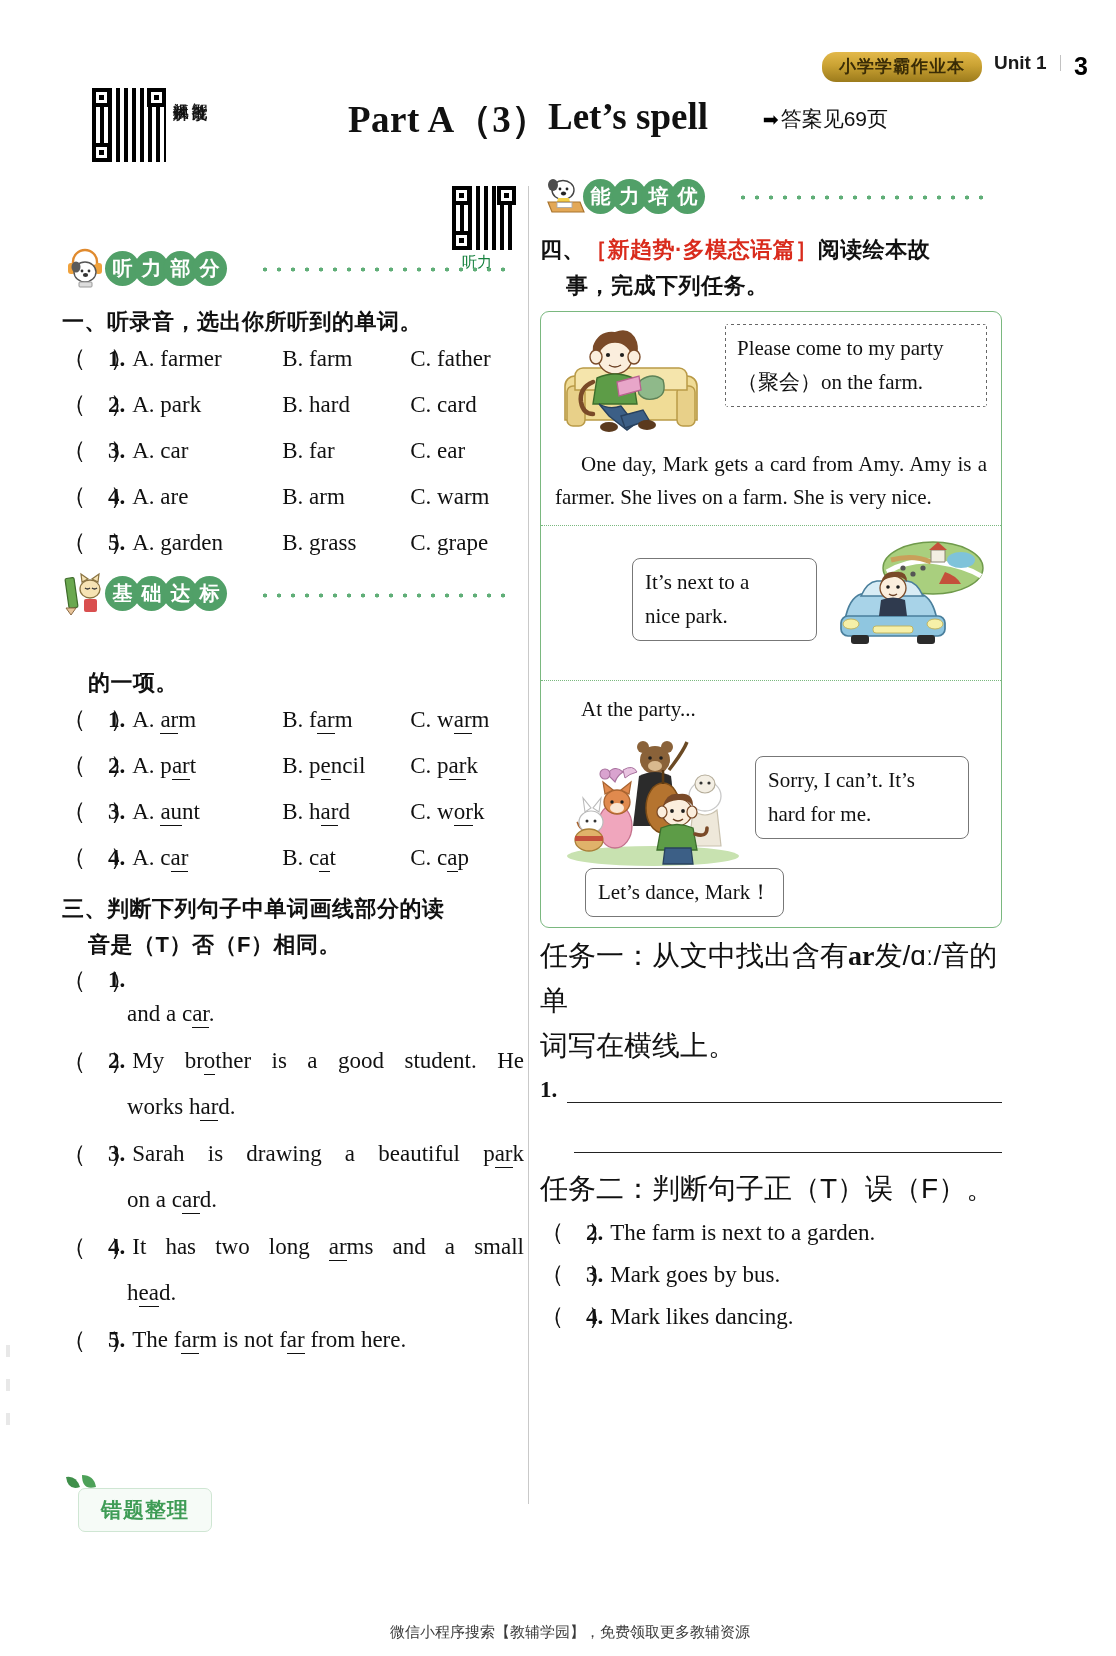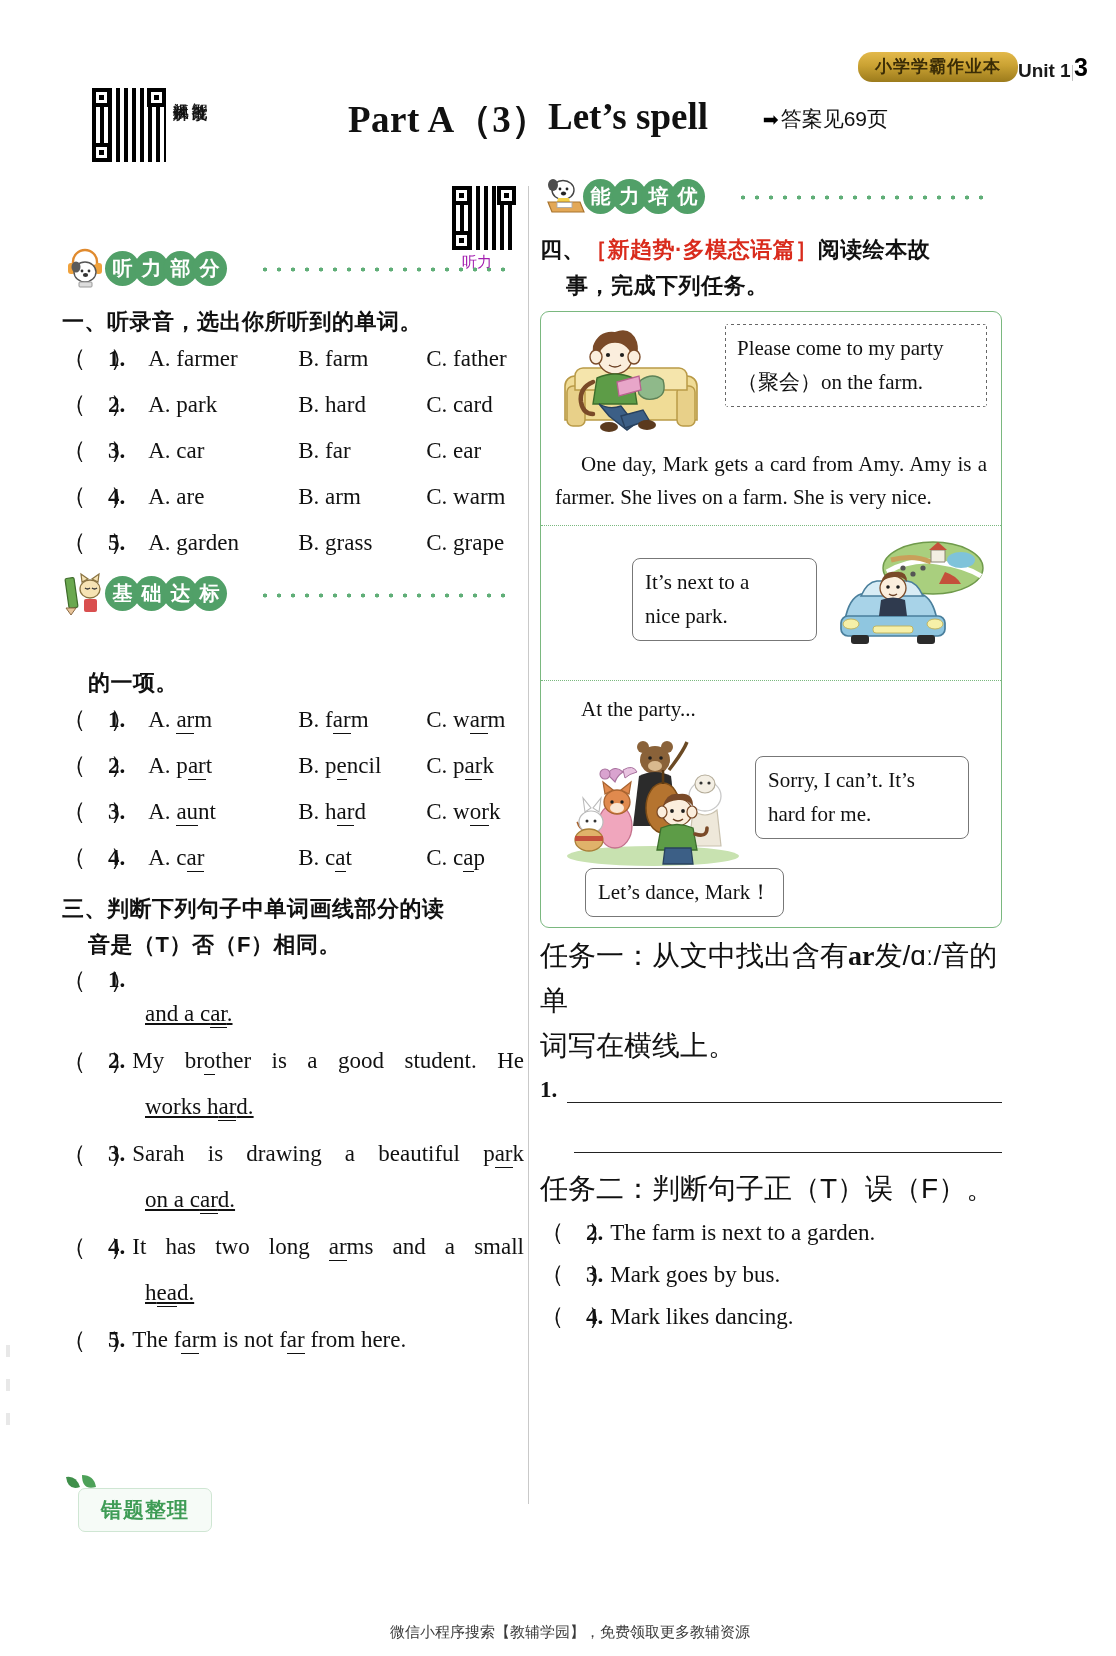--- a/index.html
+++ b/index.html
@@ -8,21 +8,21 @@
     background: #ffffff;
     font-family: "Liberation Serif", serif;
     color: #111;
     position: relative;
     overflow: hidden;
   }
 
   
   .header-bar {
     position: absolute; top: 52px; right: 28px;
-    display: flex; align-items: flex-end; 
+    display: flex; align-items: flex-start; gap: 12px;
   }
   .brand-pill {
     background: linear-gradient(180deg,#e3b94b 0%,#caa233 45%,#9c7b1c 100%);
     color: #3a2c06;
     font-family: "Liberation Sans", sans-serif;
     font-weight: bold; font-size: 17px;
     padding: 3px 17px 4px; border-radius: 14px;
     letter-spacing: 1px;
   }
   .unit-label {
@@ -67,21 +67,21 @@
   .qr-label-v {
     position:absolute; left:172px; top:90px;
     display:flex; gap:2px; font-size:16px; line-height:1.05;
     font-family:"Liberation Sans", sans-serif; color:#111;
   }
   .qr-label-v span { writing-mode: vertical-rl; letter-spacing:1px; }
 
   .qr-listen { position:absolute; left:452px; top:186px; width:64px; height:64px; }
   .qr-listen-label {
     position:absolute; left:462px; top:253px; font-size:15px;
-    font-family:"Liberation Sans", sans-serif; color:#a21caf;
+    font-family:"Liberation Sans", sans-serif; color:#15803d;
   }
 
   
   .col-left  { position:absolute; left:62px;  top:250px; width:462px; }
   .col-right { position:absolute; left:540px; top:178px; width:462px; }
   .col-divider {
     position:absolute; left:528px; top:186px; width:1px; height:1318px;
     background:#c9c9c9;
   }
 
@@ -118,29 +118,29 @@
   .q-head .indent { display:inline-block; width:26px; }
   .tag-red { color:#d92b1c; font-weight:bold; }
 
   .opt-row {
     display:flex; align-items:baseline;
     font-size:23px; line-height:1.0; margin-bottom:22px;
   }
   .paren { width:46px; flex:none; font-size:24px; }
   .qnum  { font-weight:bold; margin-right:7px; flex:none; }
   .opt   { flex:none; }
-  .opt-a { width:150px;margin-left:16px; }
+  .opt-a { width:150px; }
   .opt-b { width:128px; }
 
   .sent-row {
     display:flex; font-size:23px; line-height:1.0; margin-bottom:9px;
   }
   .sent-body { flex:1; }
   .sent-line { text-align:justify; text-align-last:justify; margin-bottom:13px; }
-  .sent-cont { margin-left:83px; margin-bottom:22px; font-size:23px;text-decoration:underline; }
+  .sent-cont { margin-left:65px; margin-bottom:22px; font-size:23px; }
 
   u { text-decoration:none; border-bottom:1.6px solid #111; padding-bottom:1px; }
 
   
   .story-box {
     border:1.5px solid #7ab87f; border-radius:9px;
     margin-top:8px; padding:0; background:#fff;
   }
   .story-panel { padding:12px 14px 10px; position:relative; }
   .story-panel + .story-panel {

